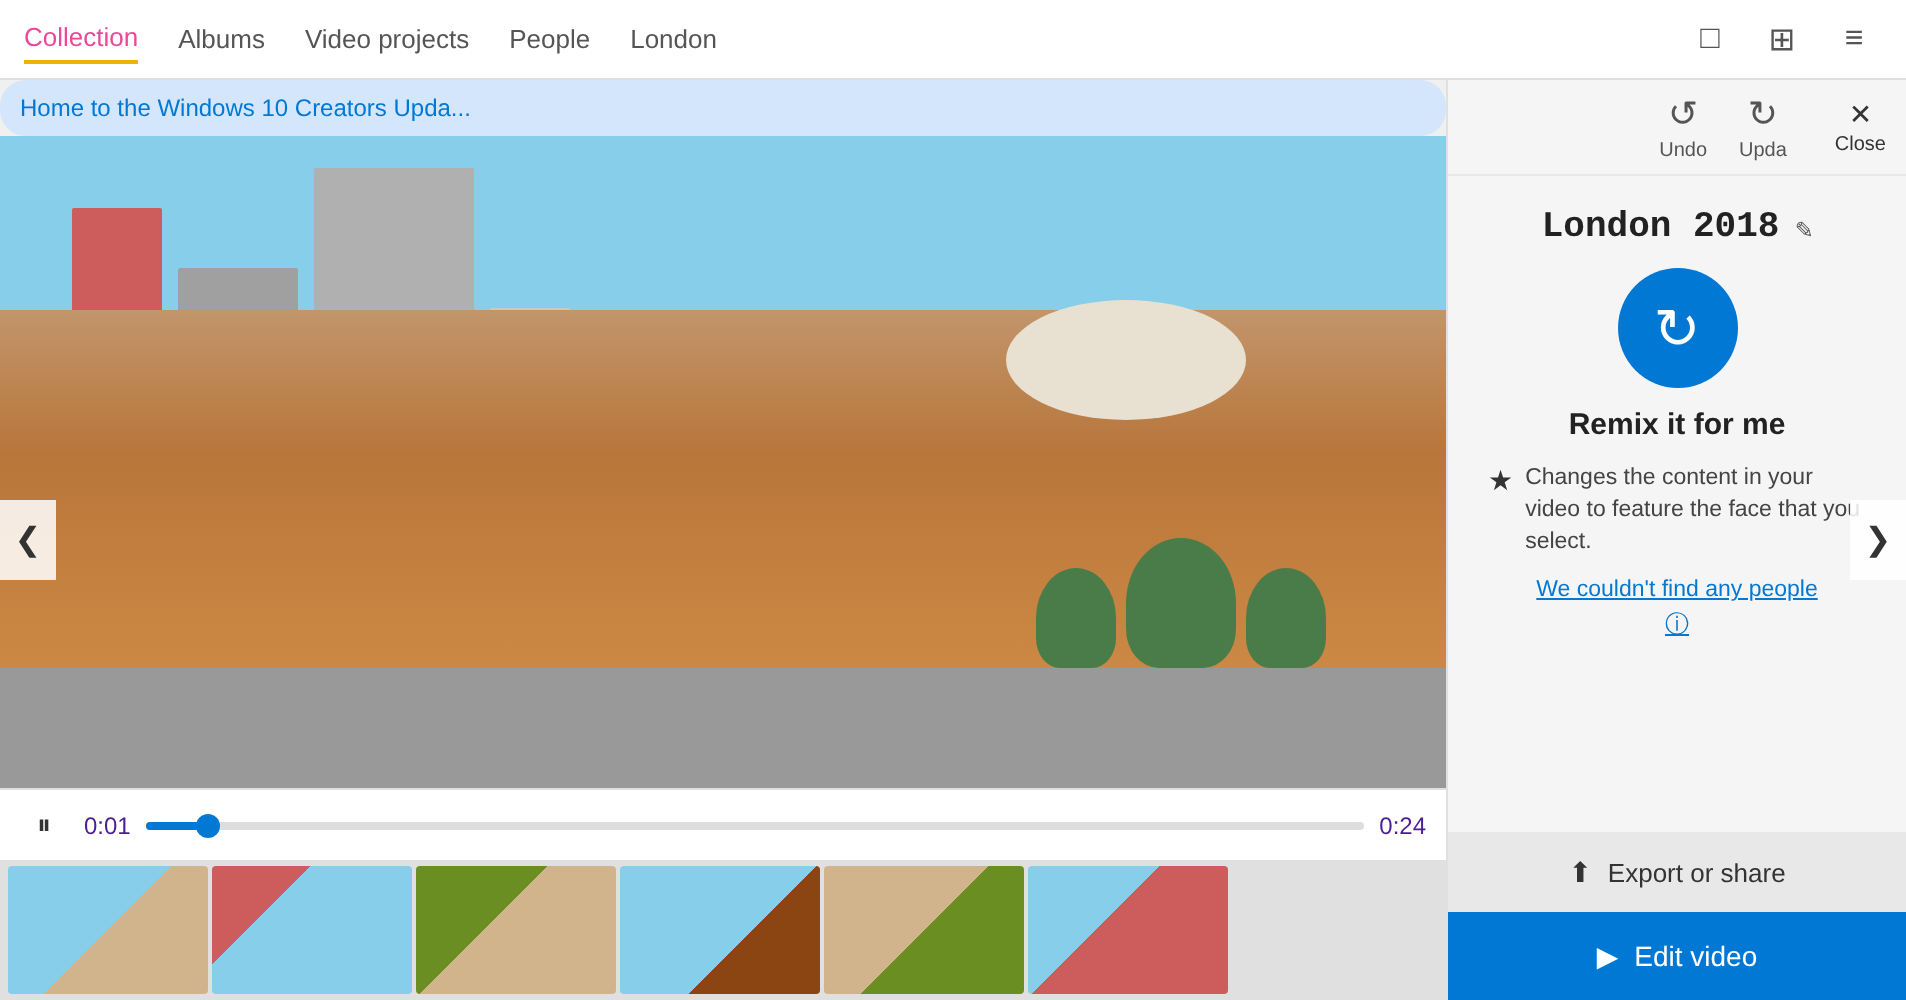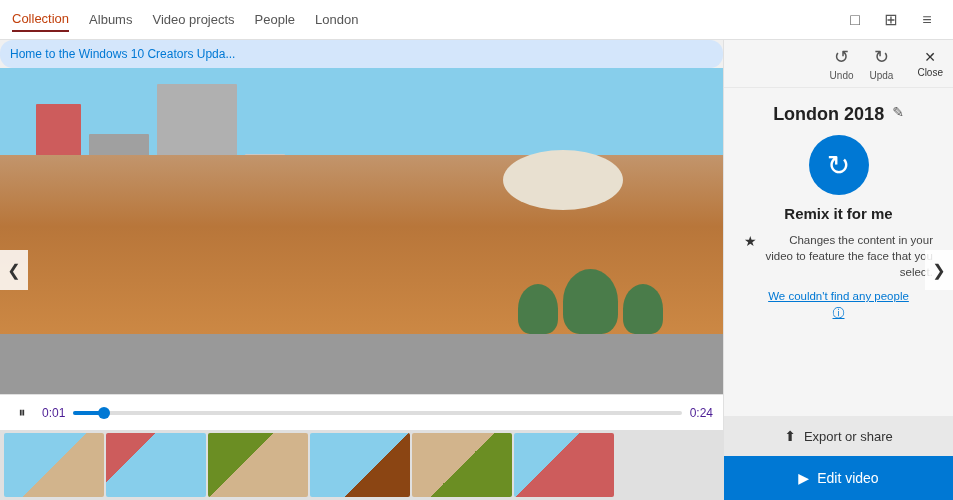--- a/index.html
+++ b/index.html
@@ -22,22 +22,22 @@
       border-bottom: 1px solid #e0e0e0;
       gap: 20px;
     }
     .nav-item {
       font-size: 13px;
       color: #555;
       cursor: pointer;
       padding: 4px 0;
     }
     .nav-item.active {
-      color: #c2410c;
-      border-bottom: 2px solid #7f1d1d;
+      color: #ec4899;
+      border-bottom: 2px solid #eab308;
     }
     .nav-right {
       margin-left: auto;
       display: flex;
       gap: 8px;
       align-items: center;
     }
     .nav-icon-btn {
       width: 28px;
       height: 28px;
@@ -273,22 +273,23 @@
       flex: 1;
       display: flex;
       flex-direction: column;
       align-items: center;
       padding: 16px 16px 0 16px;
       gap: 10px;
     }
 
     .album-title-row {
       display: flex;
-      align-items: flex-start;
+      align-items: flex-end;
       gap: 8px;
+      font-family: Liberation Mono, monospace;
     }
     .album-title {
       font-size: 18px;
       font-weight: 600;
       color: #222;
     }
     .edit-icon {
       font-size: 14px;
       color: #555;
       cursor: pointer;
@@ -323,21 +324,20 @@
     .star-icon {
       color: #333;
       font-size: 14px;
       margin-top: 1px;
       flex-shrink: 0;
     }
     .info-text {
       font-size: 11.5px;
       color: #444;
       line-height: 1.4;
-      text-align: right;
     }
 
     .people-link {
       font-size: 11.5px;
       color: #0078d4;
       text-decoration: underline;
       cursor: pointer;
       display: flex;
       align-items: center;
       gap: 3px;

